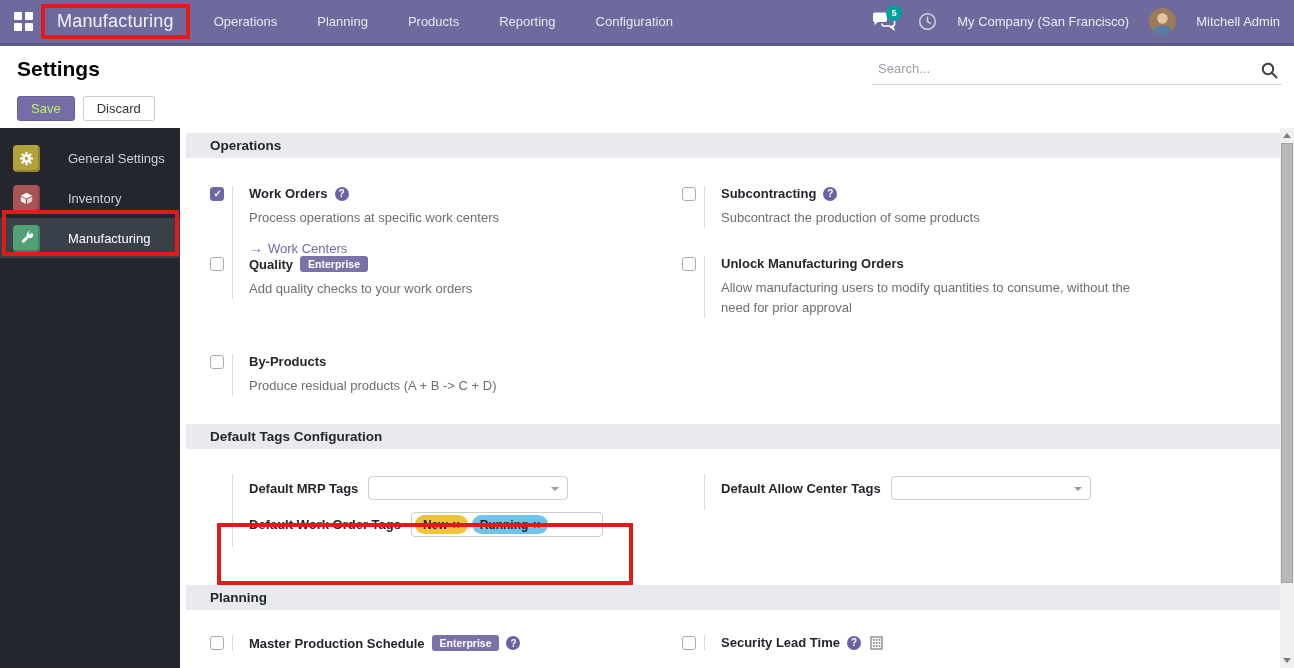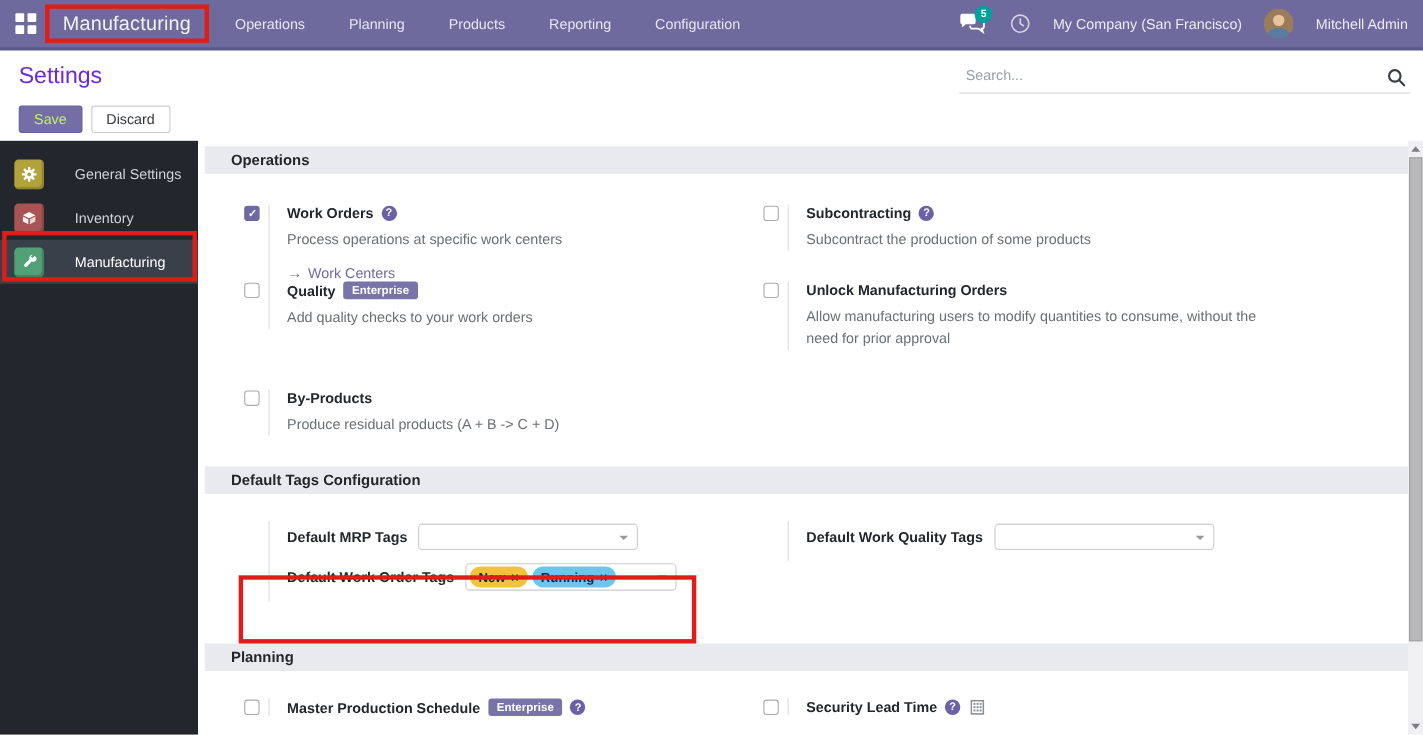--- a/index.html
+++ b/index.html
@@ -21,21 +21,21 @@
   .chat-wrap { position:relative; cursor:pointer; width:26px; height:22px; }
   .msg-badge { position:absolute; top:-6px; right:-4px; min-width:16px; height:16px; border-radius:8px;
     background:#00a09d; color:#fff; font-size:9.5px; font-weight:bold; display:flex; align-items:center;
     justify-content:center; padding:0 3px; }
   .clock-icon { width:19px; height:19px; cursor:pointer; opacity:.85; }
   .company-name, .user-name { color:#eceaf4; cursor:pointer; }
   .avatar { width:27px; height:27px; border-radius:50%; overflow:hidden; display:block; }
 
   
   .control-panel { position:absolute; top:46px; left:0; right:0; height:82px; background:#fff; }
-  .page-title { position:absolute; left:17px; top:11px; font-size:21px; font-weight:normal; color:#6d28d9; }
+  .page-title { position:absolute; left:17px; top:11px; font-size:21px; font-weight:bold; color:#000000; }
   .cp-buttons { position:absolute; left:17px; top:50px; display:flex; gap:8px; }
   .btn { font-size:13px; padding:4px 13px; border-radius:3px; cursor:pointer;
     font-family:"Liberation Sans", sans-serif; }
   .btn-primary { background:#746da6; border:1px solid #67609a; color:#bef264; }
   .btn-secondary { background:#fff; border:1px solid #ccc; color:#33363b; }
   .searchbox { position:absolute; right:12px; top:9px; width:410px; }
   .searchbox input { width:100%; border:none; border-bottom:1px solid #d8d8d8; outline:none;
     font-size:13px; padding:6px 26px 8px 6px; color:#333; font-family:"Liberation Sans", sans-serif; }
   .searchbox input::placeholder { color:#9aa0a6; }
   .search-icon { position:absolute; right:4px; top:7px; cursor:pointer; }
@@ -48,21 +48,21 @@
   .app-icon { width:27px; height:27px; border-radius:4px; display:flex; align-items:center;
     justify-content:center; flex:none; box-shadow:inset -2px -2px 0 rgba(0,0,0,.18); }
 
   
   .main { position:absolute; top:128px; left:180px; right:14px; bottom:0; background:#fff; overflow:hidden; }
   .section-strip { margin-left:6px; background:#e8eaee; height:25px; display:flex; align-items:center;
     padding-left:24px; font-size:13.5px; font-weight:bold; color:#23262b; }
   .strip-1 { margin-top:5px; }
   .strip-2 { margin-top:6px; }
   .strip-3 { margin-top:38px; }
-  .grid-row { display:flex; padding-left:30px;margin-left:12px; }
+  .grid-row { display:flex; padding-left:30px; }
   .rows-pad { padding-top:28px; }
   .rows-pad-sm { padding-top:25px; }
   .col-l { width:472px; flex:none; }
   .col-r { flex:1; }
   .r1 { min-height:86px; } .r2 { min-height:98px; } .r3 { min-height:64px; } .r4 { min-height:46px; }
   .setting-box { display:flex; }
   .cb-cell { width:22px; flex:none; padding-top:1px; }
   .cnt { border-left:1px solid #dcdcdc; padding-left:16px; flex:1; }
   .cb { width:14px; height:14px; border:1px solid #ababab; border-radius:3px; background:#fff;
     display:block; cursor:pointer; position:relative; }
@@ -310,21 +310,21 @@
           <div class="dd-input">
             <span class="dd-caret"></span>
           </div>
         </div>
       </div>
     </div>
     <div class="col-r">
       <div class="setting-box">
         <div class="cb-cell"></div>
         <div class="cnt inline-row">
-          <span class="lbl">Default Work Quality Tags</span>
+          <span class="lbl">Default Allow Center Tags</span>
           <div class="dd-input">
             <span class="dd-caret"></span>
           </div>
         </div>
       </div>
     </div>
   </div>
 
   <div class="grid-row">
     <div class="col-l">

